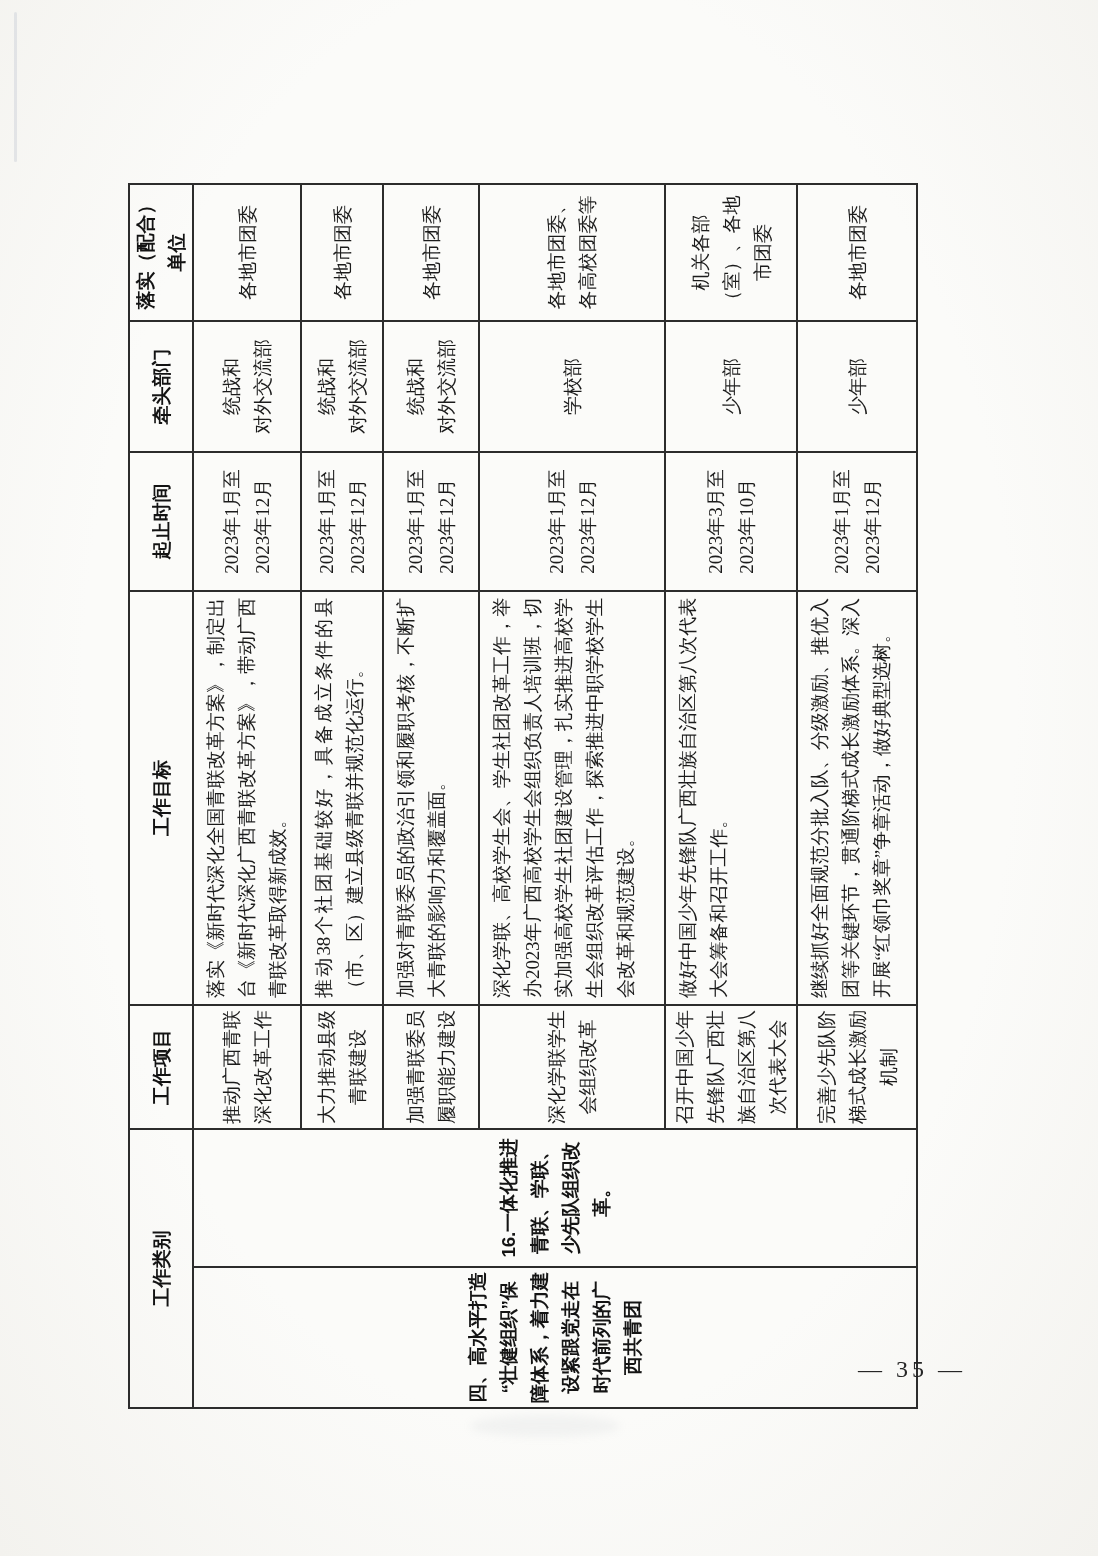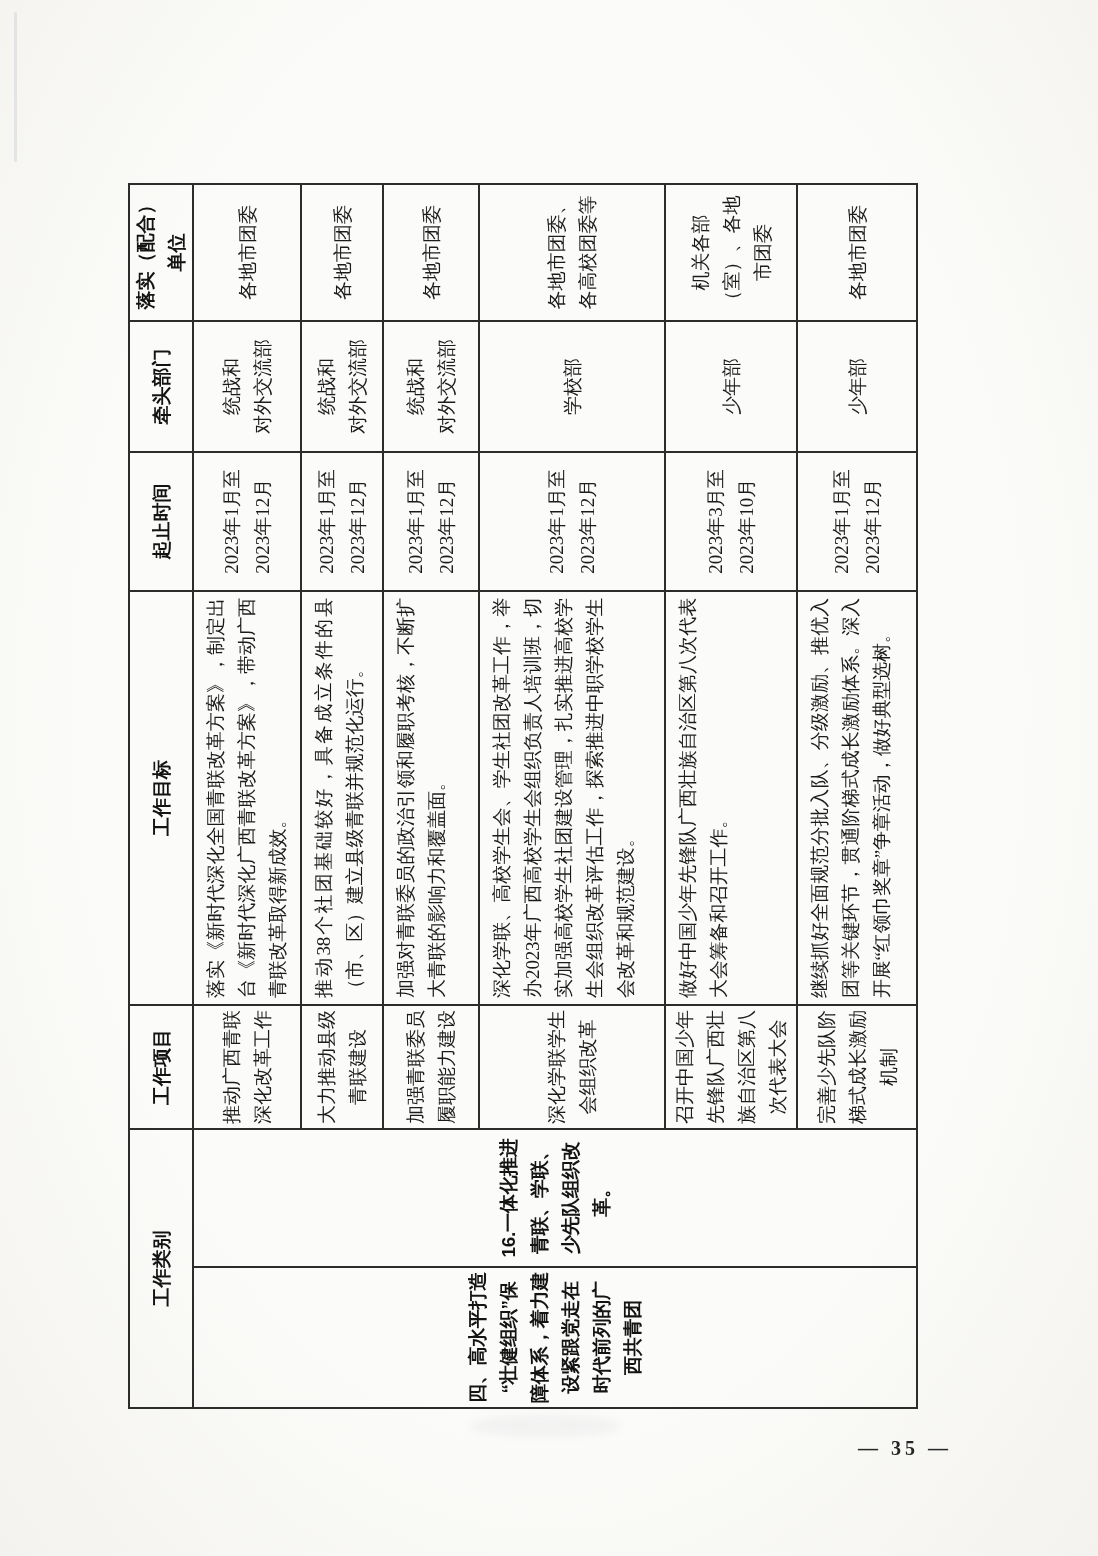--- a/index.html
+++ b/index.html
@@ -56,24 +56,23 @@
   .goal{
     font-size:19px;line-height:31px;text-align:justify;
     letter-spacing:-0.2px;width:100%;
   }
   .cat{
     font-family:"Liberation Sans","DejaVu Sans",sans-serif;
     font-weight:700;font-size:19px;line-height:31px;
     text-align:center;letter-spacing:-0.3px;color:#141414;
   }
   .pagenum{
-    position:absolute;left:858px;top:1437px;
-    font-size:20px;letter-spacing:4px;color:#262626;
+    position:absolute;left:858px;top:1356px;
+    font-size:24px;letter-spacing:4px;color:#262626;
     font-family:"Liberation Serif","DejaVu Serif",serif;
-    font-weight:bold;
   }
   
   .g-cat-h{grid-column:1/3;grid-row:1;}
   .g-sec{grid-column:1;grid-row:2/8;}
   .g-item{grid-column:2;grid-row:2/8;}
 </style>
 </head>
 <body>
 
 <div class="page">

